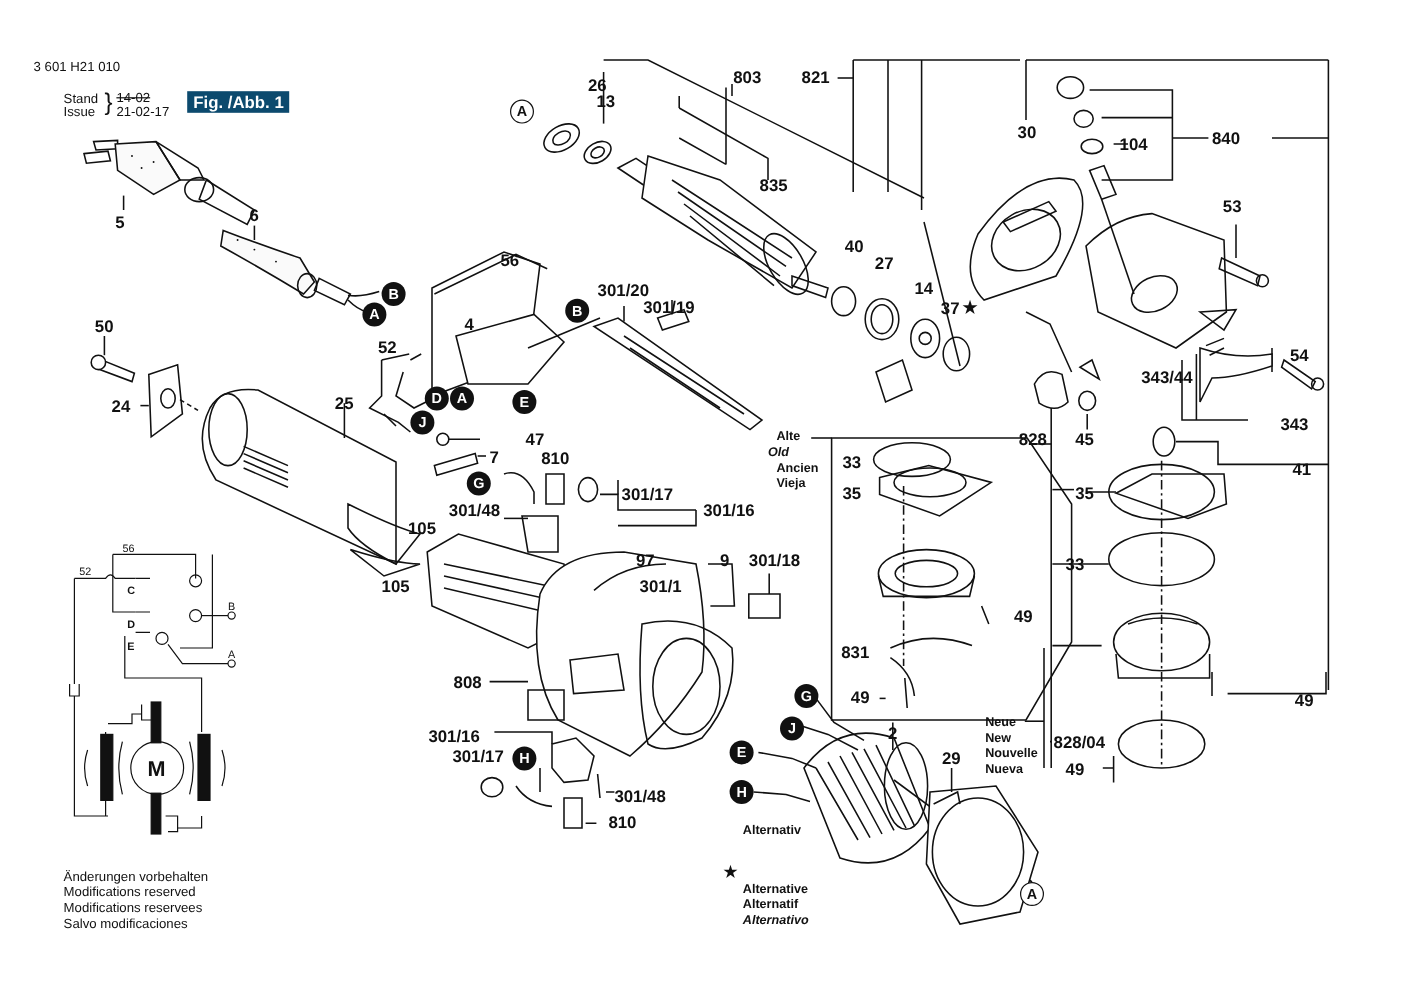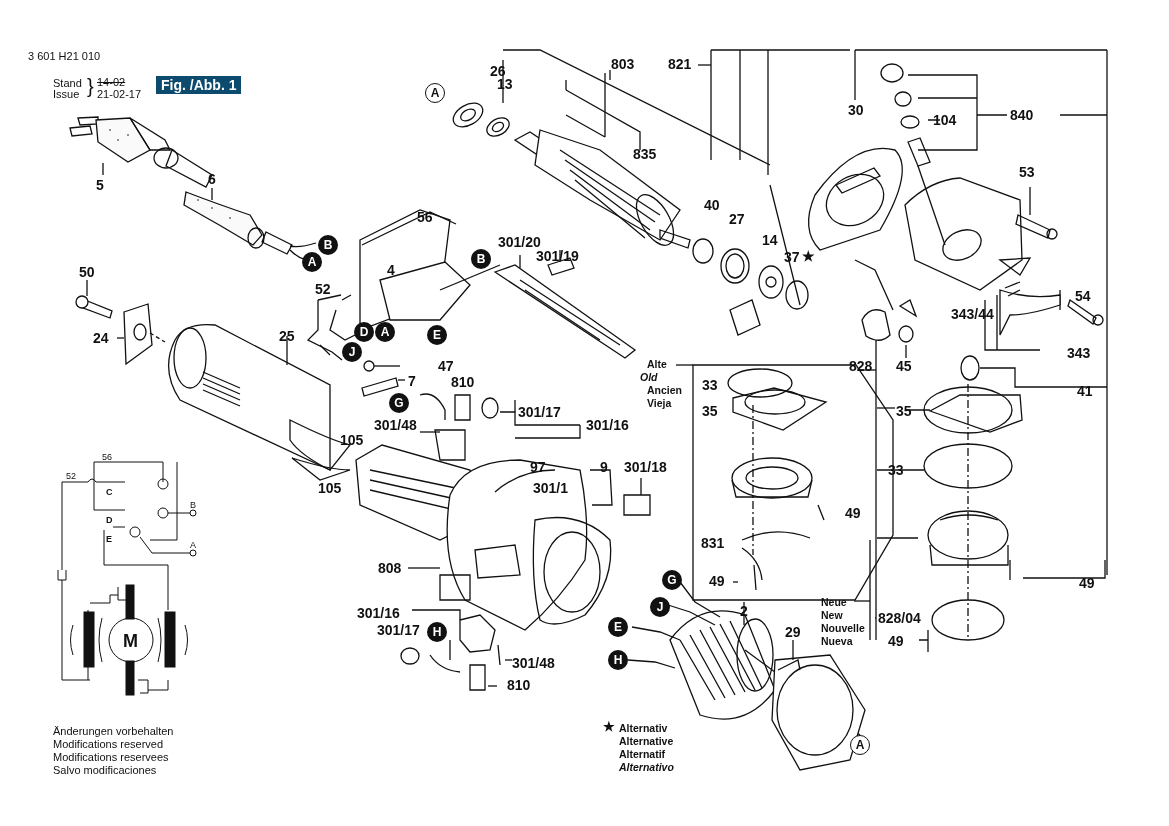--- a/index.html
+++ b/index.html
@@ -368,21 +368,21 @@
 </div>
 <svg width="1169" height="826" style="pointer-events:none">
   <g stroke="#111" stroke-width="1.3" fill="none">
     <line x1="854" y1="601" x2="870" y2="601"></line>
     <line x1="870" y1="540" x2="870" y2="640"></line>
   </g>
 </svg>
 
 <div>
   <div class="lang" style="left:603px;top:721px;font-size:13px;">★</div>
-  <div class="lang" style="left:619px;top:722px;">Alternativ</div>
+  <div class="lang" style="left:619px;top:686px;">Alternativ</div>
   <div class="lang" style="left:619px;top:735px;">Alternative</div>
   <div class="lang" style="left:619px;top:748px;">Alternatif</div>
   <div class="lang" style="left:619px;top:761px;font-style:italic;">Alternativo</div>
 </div>
 
 <div>
   <div class="note" style="left:53px;top:725px;">Änderungen vorbehalten</div>
   <div class="note" style="left:53px;top:738px;">Modifications reserved</div>
   <div class="note" style="left:53px;top:751px;">Modifications reservees</div>
   <div class="note" style="left:53px;top:764px;">Salvo modificaciones</div>

